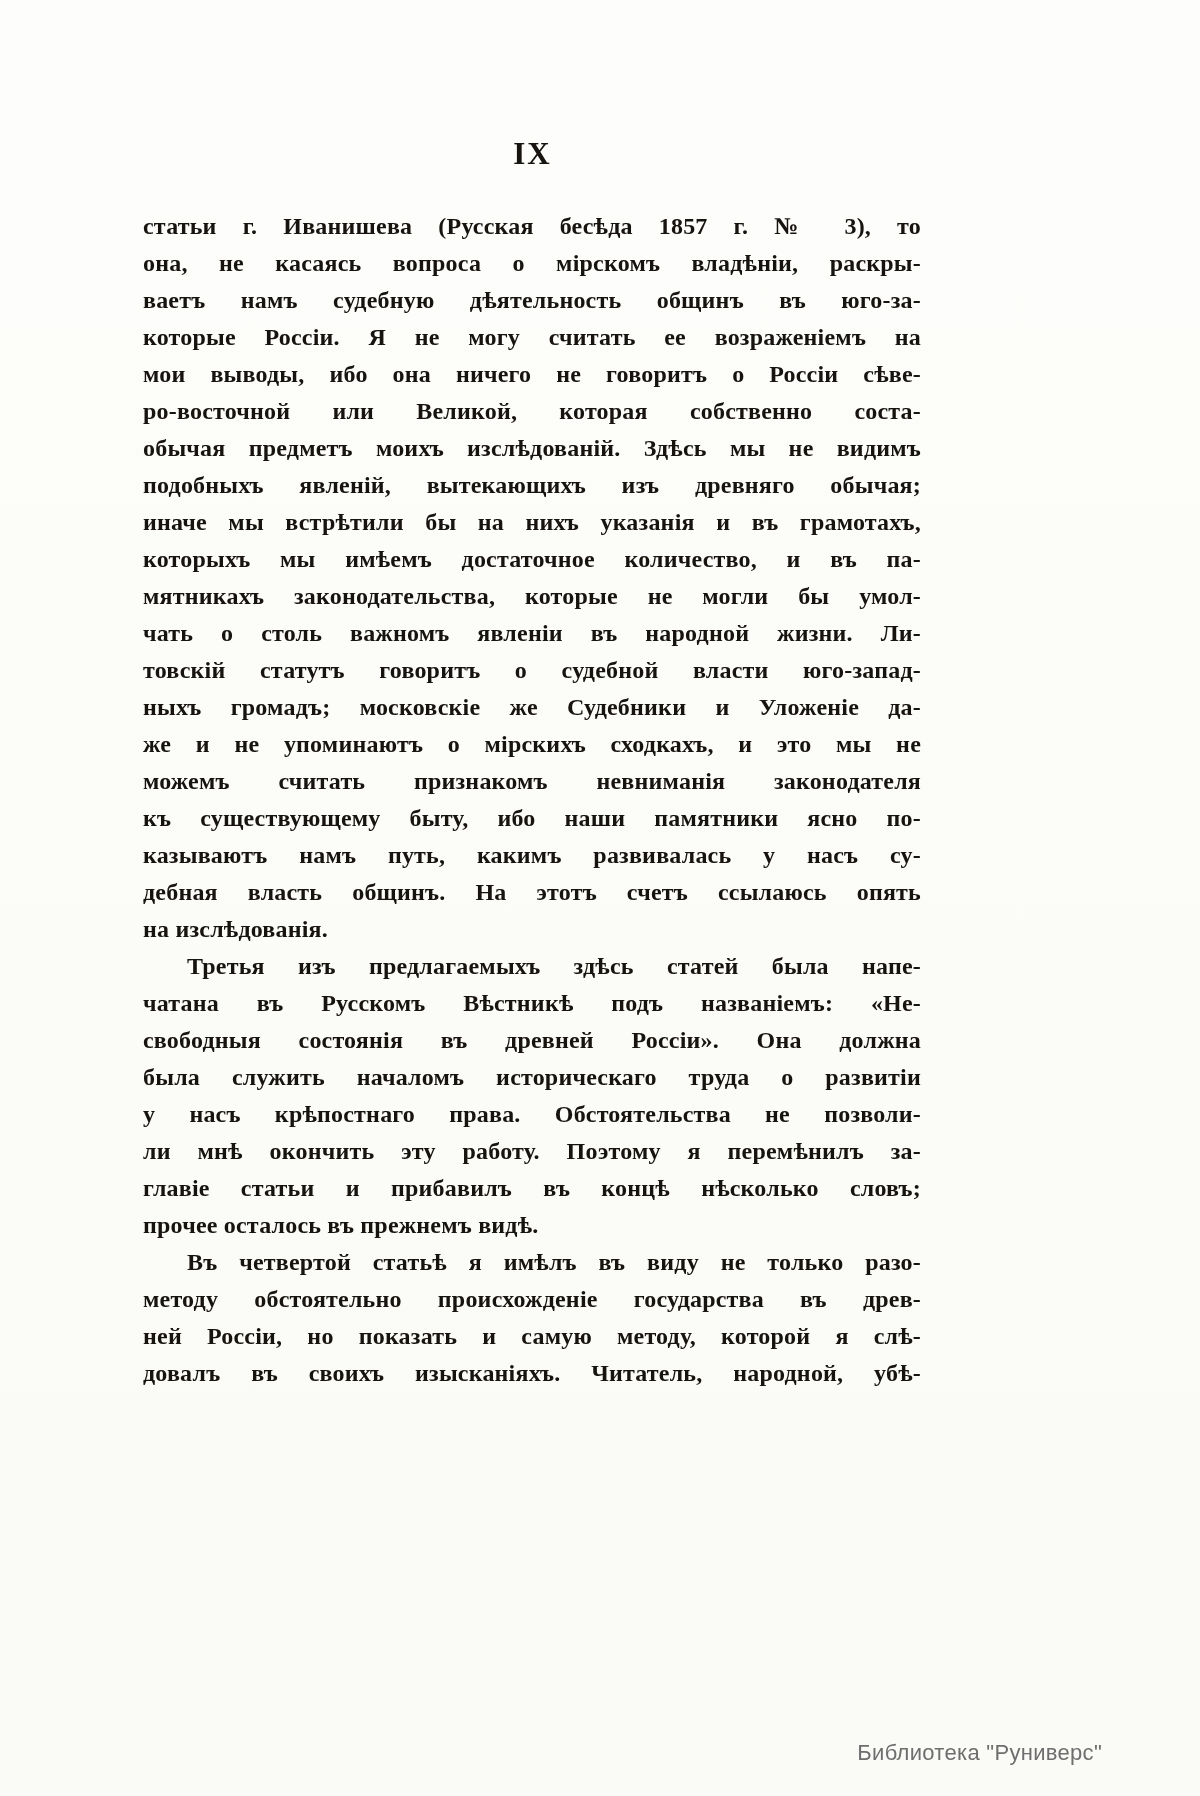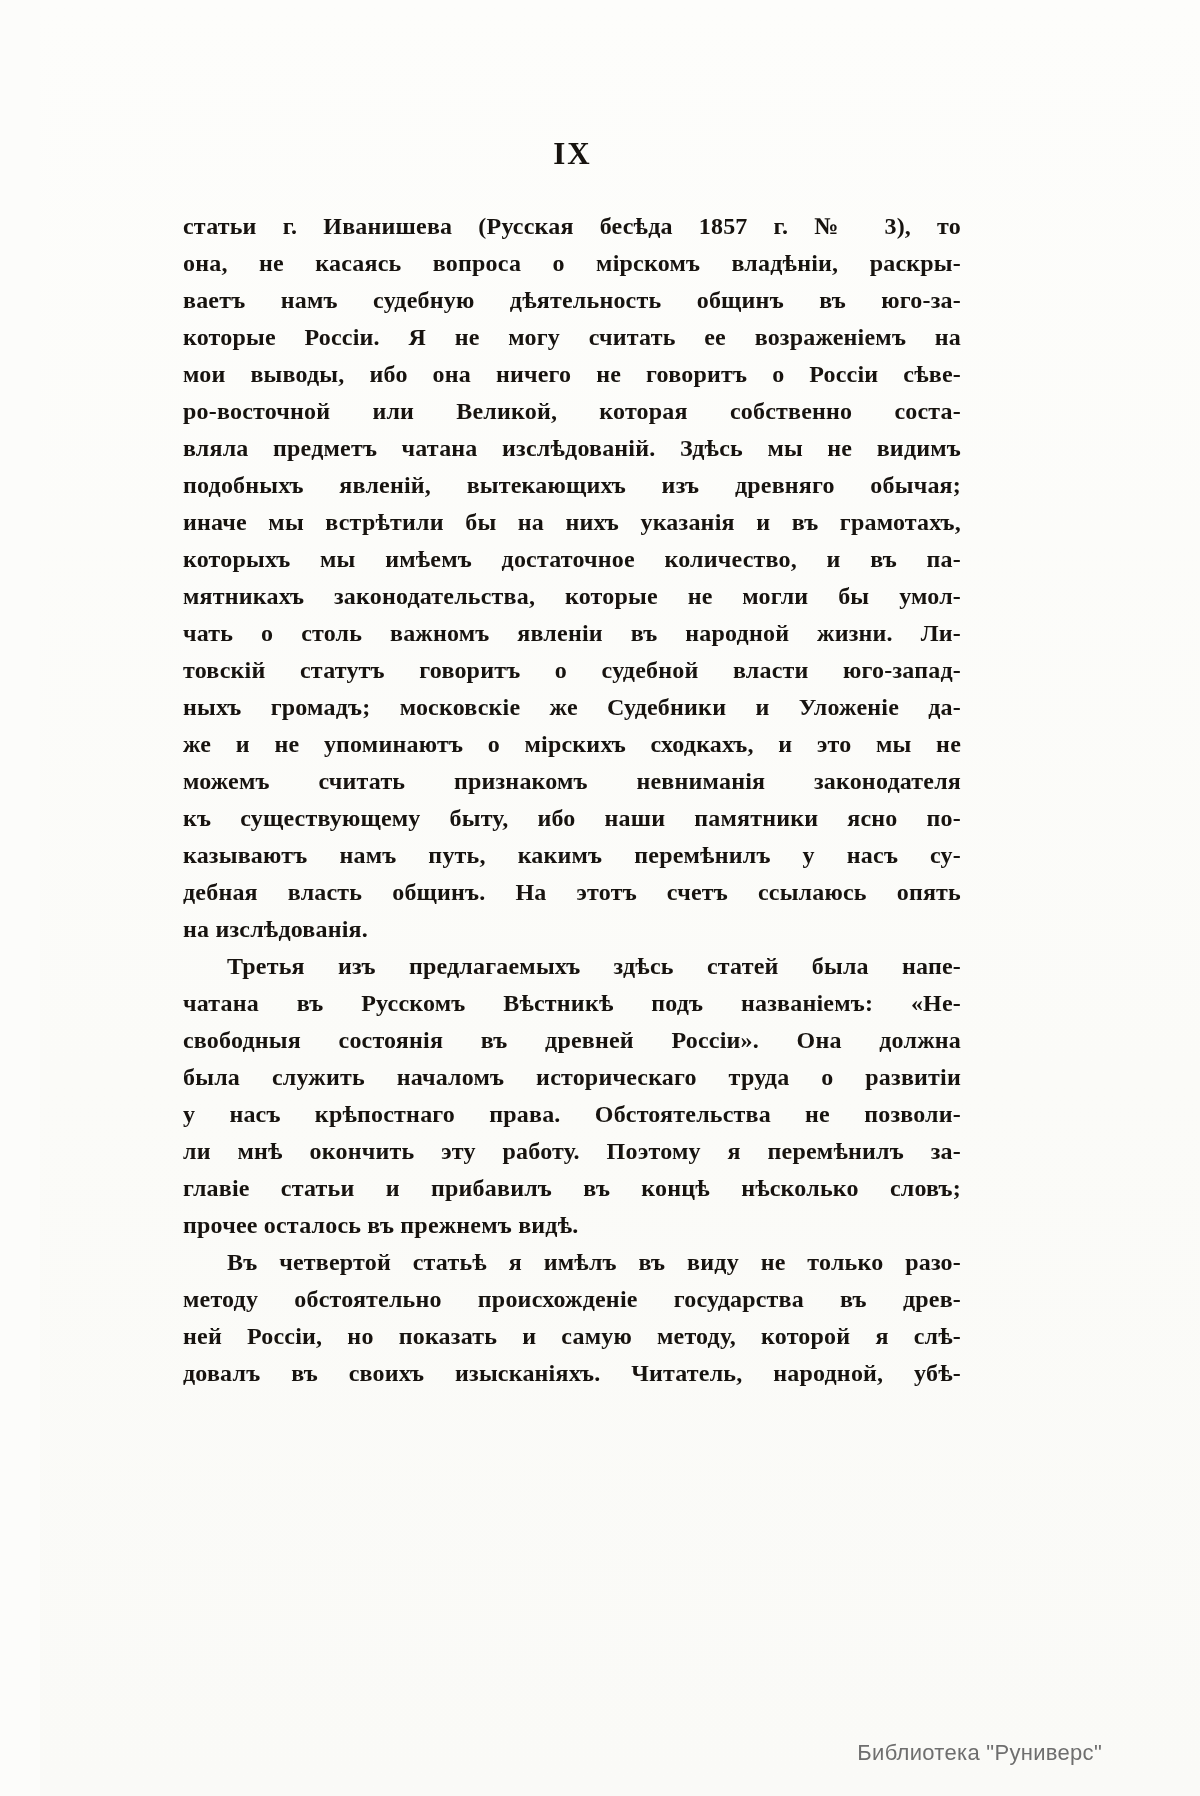--- a/index.html
+++ b/index.html
@@ -12,21 +12,20 @@
     position: relative;
     background: #fcfcfa;
     font-family: "Liberation Serif", serif;
     color: #17130f;
     overflow: hidden;
   }
   .page {
     position: absolute;
     inset: 0;
     background: linear-gradient(180deg, #fdfdfb 0%, #fbfbf8 60%, #fafaf7 100%);
-    margin-left: 40px;
   }
   .page-number {
     position: absolute;
     top: 136px;
     left: 145px;
     width: 775px;
     text-align: center;
     font-size: 31px;
     font-weight: bold;
     letter-spacing: 2px;
@@ -74,32 +73,32 @@
   <div class="page-number">IX</div>
 
   <div class="text-block">
       <div class="paragraph">
         <div class="line">статьи г. Иванишева (Русская бесѣда 1857 г. № 3), то</div>
         <div class="line">она, не касаясь вопроса о мірскомъ владѣніи, раскры-</div>
         <div class="line">ваетъ намъ судебную дѣятельность общинъ въ юго-за-</div>
         <div class="line">которые Россіи. Я не могу считать ее возраженіемъ на</div>
         <div class="line">мои выводы, ибо она ничего не говоритъ о Россіи сѣве-</div>
         <div class="line">ро-восточной или Великой, которая собственно соста-</div>
-        <div class="line">вляла предметъ чатана изслѣдованій. Здѣсь мы не видимъ</div>
+        <div class="line">обычая предметъ моихъ изслѣдованій. Здѣсь мы не видимъ</div>
         <div class="line">подобныхъ явленій, вытекающихъ изъ древняго обычая;</div>
         <div class="line">иначе мы встрѣтили бы на нихъ указанія и въ грамотахъ,</div>
         <div class="line">которыхъ мы имѣемъ достаточное количество, и въ па-</div>
         <div class="line">мятникахъ законодательства, которые не могли бы умол-</div>
         <div class="line">чать о столь важномъ явленіи въ народной жизни. Ли-</div>
         <div class="line">товскій статутъ говоритъ о судебной власти юго-запад-</div>
         <div class="line">ныхъ громадъ; московскіе же Судебники и Уложеніе да-</div>
         <div class="line">же и не упоминаютъ о мірскихъ сходкахъ, и это мы не</div>
         <div class="line">можемъ считать признакомъ невниманія законодателя</div>
         <div class="line">къ существующему быту, ибо наши памятники ясно по-</div>
-        <div class="line">казываютъ намъ путь, какимъ перемѣнилъ у насъ су-</div>
+        <div class="line">казываютъ намъ путь, какимъ развивалась у насъ су-</div>
         <div class="line">дебная власть общинъ.  На этотъ счетъ ссылаюсь опять</div>
         <div class="line para-end">на изслѣдованія.</div>
       </div>
       <div class="paragraph">
         <div class="line indent">Третья изъ предлагаемыхъ здѣсь статей была напе-</div>
         <div class="line">чатана въ Русскомъ Вѣстникѣ подъ названіемъ: «Не-</div>
         <div class="line">свободныя состоянія въ древней Россіи».  Она должна</div>
         <div class="line">была служить началомъ историческаго труда о развитіи</div>
         <div class="line">у насъ крѣпостнаго права. Обстоятельства не позволи-</div>
         <div class="line">ли мнѣ окончить эту работу. Поэтому я перемѣнилъ за-</div>

